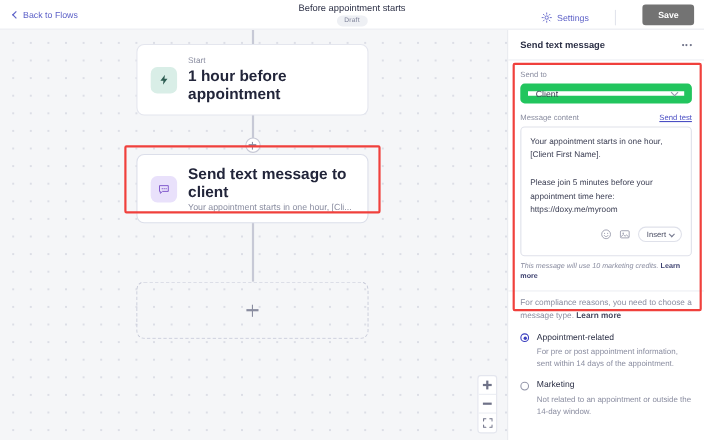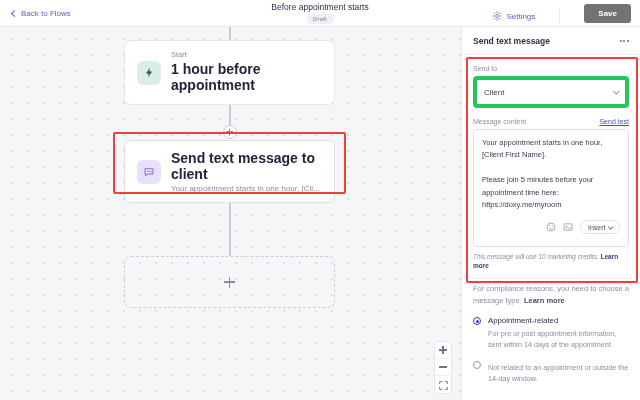--- a/index.html
+++ b/index.html
@@ -301,22 +301,22 @@
     justify-content: space-between;
   }
   .link {
     font-size: 7px;
     color: #4b4fc4;
     text-decoration: underline;
     cursor: pointer;
   }
 
   .select {
-    height: 32px;
-    border: 4px solid #22c55e;
+    height: 18px;
+    border: 7px solid #22c55e;
     border-radius: 4px;
     display: flex;
     align-items: center;
     justify-content: space-between;
     padding: 0 7px;
     font-size: 8px;
     color: #3a3d52;
     cursor: pointer;
   }
   .chev-down {
@@ -607,20 +607,21 @@
           <span class="radio checked"></span>
           <span>
             <div class="radio-label">Appointment-related</div>
             <div class="radio-desc">For pre or post appointment information, sent within 14 days of the appointment.</div>
           </span>
         </div>
 
         <div class="radio-row">
           <span class="radio"></span>
           <span>
+            <div class="radio-label">Marketing</div>
             <div class="radio-desc">Not related to an appointment or outside the 14-day window.</div>
           </span>
         </div>
       </div>
 
     </div>
 
     <div class="panel-sel"></div>
   </div>
 

